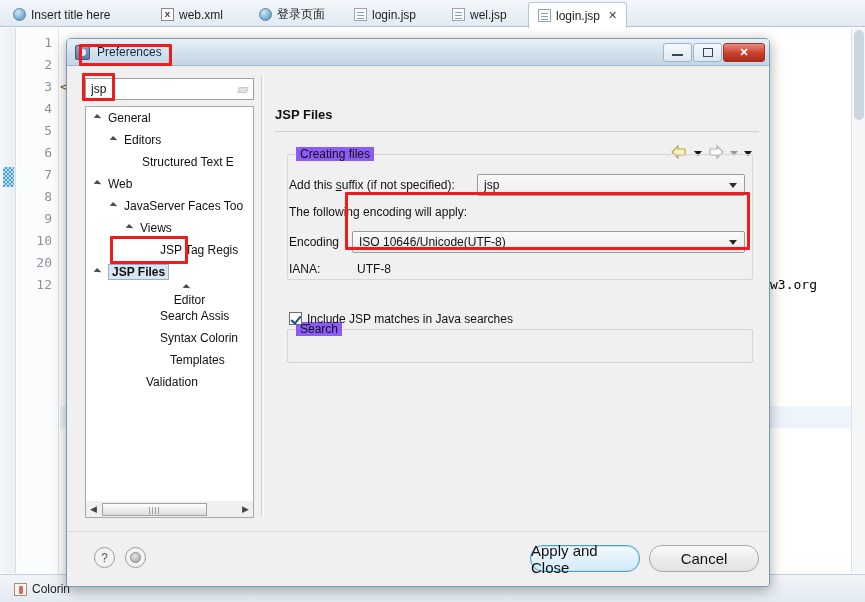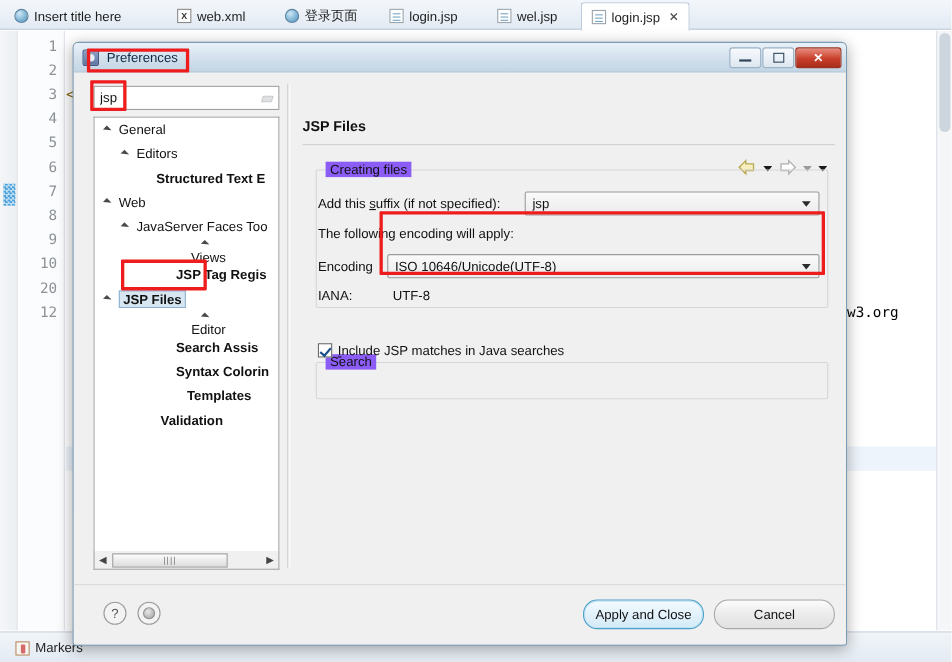--- a/index.html
+++ b/index.html
@@ -183,21 +183,21 @@
   }
   .tnode .arrow{
     width:10px;height:10px;flex:none;margin-right:4px;position:relative;
   }
   .tnode .arrow.open:after{
     content:"";position:absolute;left:1px;top:2px;
     border-left:5px solid transparent;border-right:0 solid transparent;
     border-top:6px solid #4a4a4a;
     transform:rotate(-45deg);
   }
-  .tnode.bold span.lbl{font-weight:bold;}
+  .tnode.bold span.lbl{font-weight:normal;}
   .tnode.sel span.lbl{
     background:#d8e6f2;border:1px solid #8fb2d0;padding:0 3px;
     font-weight:bold;
   }
   .treescroll{
     position:absolute;left:18px;top:435px;width:169px;height:17px;
     background:#f0f0f0;border:1px solid #a9a9a9;border-top:none;
     box-sizing:border-box;display:flex;align-items:center;
   }
   .ts-arrow{
@@ -279,21 +279,21 @@
   .cbox:after{
     content:"";position:absolute;left:3px;top:1px;width:4px;height:8px;
     border:solid #1a4f8a;border-width:0 2px 2px 0;transform:rotate(40deg);
   }
 
   .btn{
     position:absolute;box-sizing:border-box;height:26px;
     background:linear-gradient(#fcfcfc,#ececec 48%,#e1e1e1);
     border:1px solid #a8a8a8;border-radius:13px;
     display:flex;align-items:center;justify-content:center;
-    font-size:12px;color:#111;
+    font-size:15px;color:#111;
   }
   .btn.primary{
     background:linear-gradient(#f4fbff,#e3f2fb 48%,#d4ebf8);
     border:1px solid #4ea0c8;
     box-shadow:0 0 0 1px #bfe3f5 inset;
   }
 
   .footer{
     position:absolute;left:0;bottom:0;width:100%;height:55px;
     background:#f0f0f0;border-top:1px solid #d9d9d9;box-sizing:border-box;
@@ -377,21 +377,21 @@
     <div class="ln hl" style="text-align:right;padding-right:92px;"><span class="c-tag">&gt;</span></div>
   </div>
 
   <div class="scroll-v">
     <div class="thumb"></div>
   </div>
 
   <div class="bottomview">
     <div class="bv-tab">
       <span class="ic-marker"></span>
-      <span>Markers</span>
+      <span>Colorin</span>
     </div>
   </div>
 </div>
 
 <div id="prefs">
 
   <div class="titlebar">
     <span class="tb-icon"></span>
     <span class="tb-title">Preferences</span>
     <span class="tb-btns">
@@ -425,21 +425,21 @@
           <span class="lbl">Structured Text E</span>
         </div>
       <div class="tnode" style="padding-left:8px;">
           <i class="arrow open"></i>
           <span class="lbl">Web</span>
         </div>
       <div class="tnode" style="padding-left:24px;">
           <i class="arrow open"></i>
           <span class="lbl">JavaServer Faces Too</span>
         </div>
-      <div class="tnode" style="padding-left:40px;flex-direction:column;">
+      <div class="tnode" style="padding-left:40px;">
           <i class="arrow open"></i>
           <span class="lbl">Views</span>
         </div>
       <div class="tnode bold" style="padding-left:74px;">
           <span class="lbl">JSP Tag Regis</span>
         </div>
       <div class="tnode sel" style="padding-left:8px;">
           <i class="arrow open"></i>
           <span class="lbl">JSP Files</span>
         </div>

